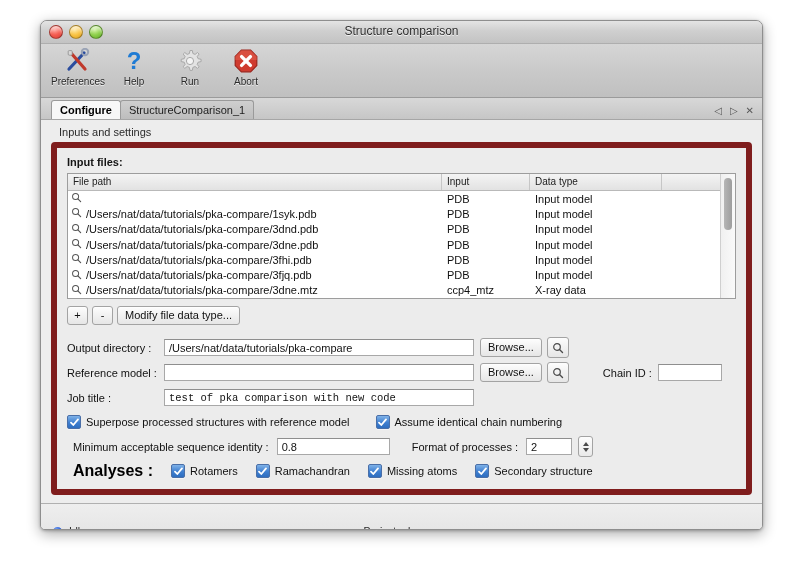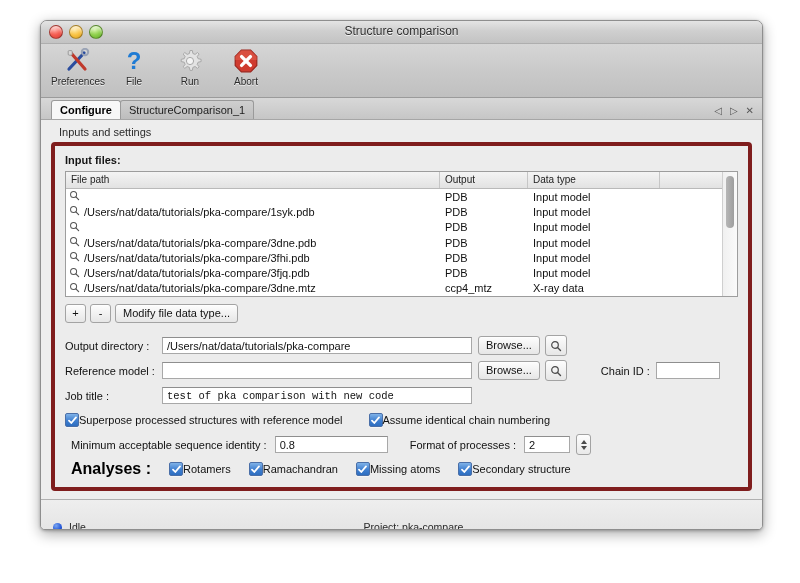--- a/index.html
+++ b/index.html
@@ -131,21 +131,21 @@
     flex-direction: column;
   }
   .section-title {
     font-size: 11px;
     color: #2b2b2b;
     padding: 2px 0 4px 8px;
     flex: 0 0 auto;
   }
   .panel {
     flex: 1 1 auto;
-    border: 4px solid #7f1d1d;
+    border: 6px solid #7f1d1d;
     border-radius: 4px;
     background: #ececec;
     margin-bottom: 8px;
     padding: 8px 10px 6px 10px;
     display: flex;
     flex-direction: column;
     overflow: hidden;
   }
   .panel-label {
     font-size: 11px;
@@ -276,20 +276,21 @@
     border-radius: 2px;
     border: 1px solid #4a6fa8;
     background: linear-gradient(to bottom, #7fb2e8 0%, #3f7fd0 55%, #2e6ec0 100%);
     display: inline-flex; align-items: center; justify-content: center;
     flex: 0 0 auto;
     box-shadow: 0 1px 0 rgba(255,255,255,0.5);
   }
   .cb svg { display: block; }
   .cbline {
     display: flex; align-items: center;
+    gap: 5px;
     font-size: 11px; color: #111;
     white-space: nowrap;
   }
   .cbrow { display: flex; align-items: center; height: 24px; gap: 26px; }
   .cbrow.analyses { gap: 18px; }
 
   .spin {
     width: 13px; height: 19px;
     margin-left: 6px;
     border: 1px solid #a3a3a3;
@@ -349,21 +350,21 @@
         </span>
         <span class="tlabel">Preferences</span>
       </div>
 
       <div class="tool">
         <span class="glyph">
           <svg width="26" height="26" viewBox="0 0 26 26">
             <text x="13" y="21" font-family="Liberation Sans, sans-serif" font-size="24" font-weight="bold" text-anchor="middle" fill="#1f7bd4">?</text>
           </svg>
         </span>
-        <span class="tlabel">File</span>
+        <span class="tlabel">Help</span>
       </div>
 
       <div class="tool">
         <span class="glyph">
           <svg width="26" height="26" viewBox="0 0 26 26">
             <g fill="#e3e3e3" stroke="#a8a8a8" stroke-width="1">
               <path d="M13 2.5 l2.3 0 0.6 3.0 2.2 0.9 2.4-1.9 1.6 1.6 -1.9 2.4 0.9 2.2 3.0 0.6 0 2.3 -3.0 0.6 -0.9 2.2 1.9 2.4 -1.6 1.6 -2.4-1.9 -2.2 0.9 -0.6 3.0 -2.3 0 -0.6-3.0 -2.2-0.9 -2.4 1.9 -1.6-1.6 1.9-2.4 -0.9-2.2 -3.0-0.6 0-2.3 3.0-0.6 0.9-2.2 -1.9-2.4 1.6-1.6 2.4 1.9 2.2-0.9 z"></path>
             </g>
             <circle cx="13" cy="13" r="3.6" fill="#f4f4f4" stroke="#a8a8a8" stroke-width="1"></circle>
           </svg>
@@ -399,21 +400,21 @@
     <div class="body">
       <div class="section-title">Inputs and settings</div>
 
       <div class="panel">
         <div class="panel-label">Input files:</div>
 
         <div class="tablewrap">
           <div class="tablecore">
             <div class="thead">
               <div class="th col-path">File path</div>
-              <div class="th col-fmt">Output</div>
+              <div class="th col-fmt">Input</div>
               <div class="th col-type">Data type</div>
               <div class="th col-x"></div>
             </div>
             <div class="tbody" id="file-rows">
                 <div class="trow">
                   <div class="td col-path">
                     <span><svg width="11" height="11" viewBox="0 0 12 12">
                         <circle cx="5" cy="5" r="3.3" fill="none" stroke="#555" stroke-width="1.1"></circle>
                         <line x1="7.5" y1="7.5" x2="10.5" y2="10.5" stroke="#555" stroke-width="1.3" stroke-linecap="round"></line>
                       </svg></span>
@@ -433,20 +434,21 @@
                   <div class="td col-fmt">PDB</div>
                   <div class="td col-type">Input model</div>
                   <div class="td col-x"></div>
                 </div>
                 <div class="trow">
                   <div class="td col-path">
                     <span><svg width="11" height="11" viewBox="0 0 12 12">
                         <circle cx="5" cy="5" r="3.3" fill="none" stroke="#555" stroke-width="1.1"></circle>
                         <line x1="7.5" y1="7.5" x2="10.5" y2="10.5" stroke="#555" stroke-width="1.3" stroke-linecap="round"></line>
                       </svg></span>
+                    <span>/Users/nat/data/tutorials/pka-compare/3dnd.pdb</span>
                   </div>
                   <div class="td col-fmt">PDB</div>
                   <div class="td col-type">Input model</div>
                   <div class="td col-x"></div>
                 </div>
                 <div class="trow">
                   <div class="td col-path">
                     <span><svg width="11" height="11" viewBox="0 0 12 12">
                         <circle cx="5" cy="5" r="3.3" fill="none" stroke="#555" stroke-width="1.1"></circle>
                         <line x1="7.5" y1="7.5" x2="10.5" y2="10.5" stroke="#555" stroke-width="1.3" stroke-linecap="round"></line>

